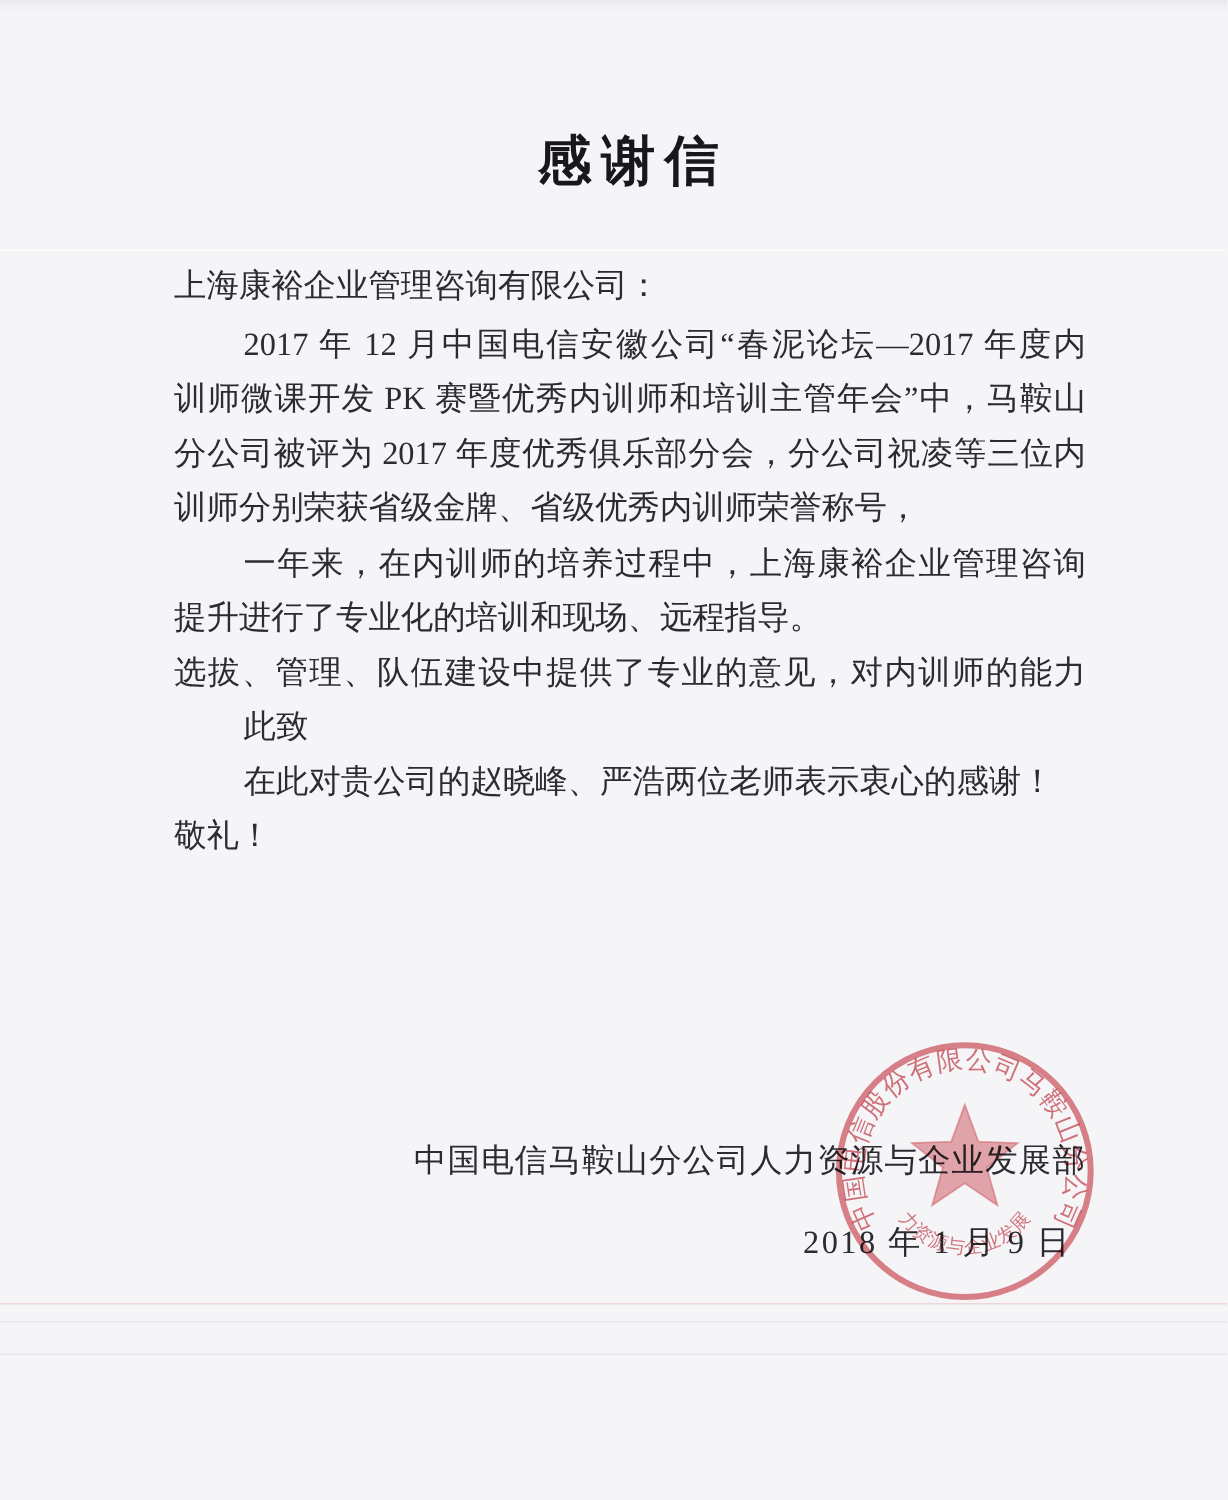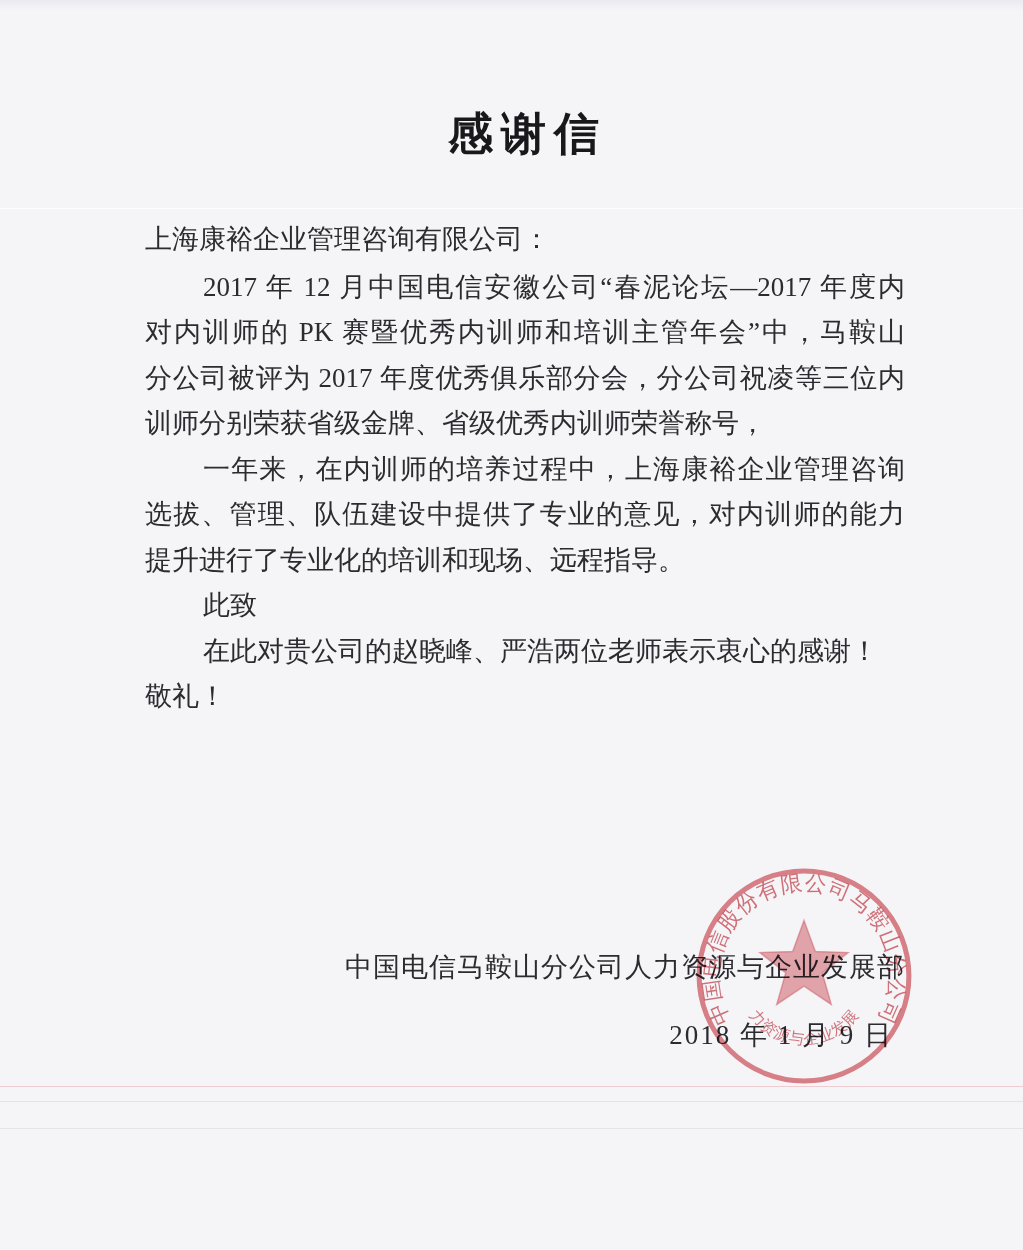--- a/index.html
+++ b/index.html
@@ -64,26 +64,26 @@
 <div class="page">
 
   <div class="scan-band-top"></div>
   <div class="artifact-line artifact-gray3"></div>
 
   <div class="title">感谢信</div>
 
   <div class="letter-body">
     <div class="line salutation">上海康裕企业管理咨询有限公司：</div>
     <div class="line indent fill">2017 年 12 月中国电信安徽公司“春泥论坛—2017 年度内</div>
-    <div class="line fill">对内训师的 PK 赛暨优秀内训师和培训主管年会”中，马鞍山</div>
+    <div class="line fill">训师微课开发 PK 赛暨优秀内训师和培训主管年会”中，马鞍山</div>
     <div class="line fill">分公司被评为 2017 年度优秀俱乐部分会，分公司祝凌等三位内</div>
     <div class="line">训师分别荣获省级金牌、省级优秀内训师荣誉称号，</div>
     <div class="line indent fill">一年来，在内训师的培养过程中，上海康裕企业管理咨询</div>
+    <div class="line">提升进行了专业化的培训和现场、远程指导。</div>
     <div class="line fill">选拔、管理、队伍建设中提供了专业的意见，对内训师的能力</div>
-    <div class="line">提升进行了专业化的培训和现场、远程指导。</div>
     <div class="line indent">此致</div>
     <div class="line indent">在此对贵公司的赵晓峰、严浩两位老师表示衷心的感谢！</div>
     <div class="line">敬礼！</div>
   </div>
 
   <div class="sign-block">
     <div class="sign-line">中国电信马鞍山分公司人力资源与企业发展部</div>
     <div class="date-line">2018 年 1 月 9 日</div>
   </div>
 

